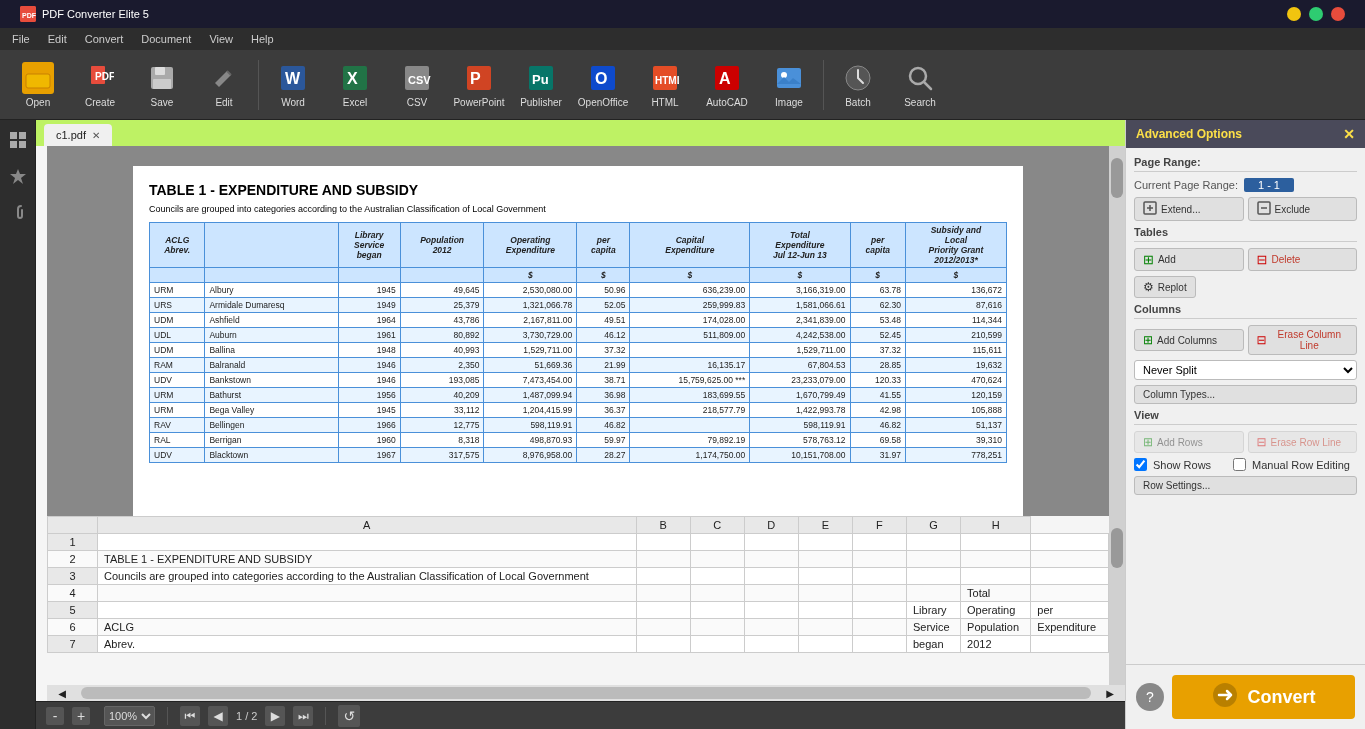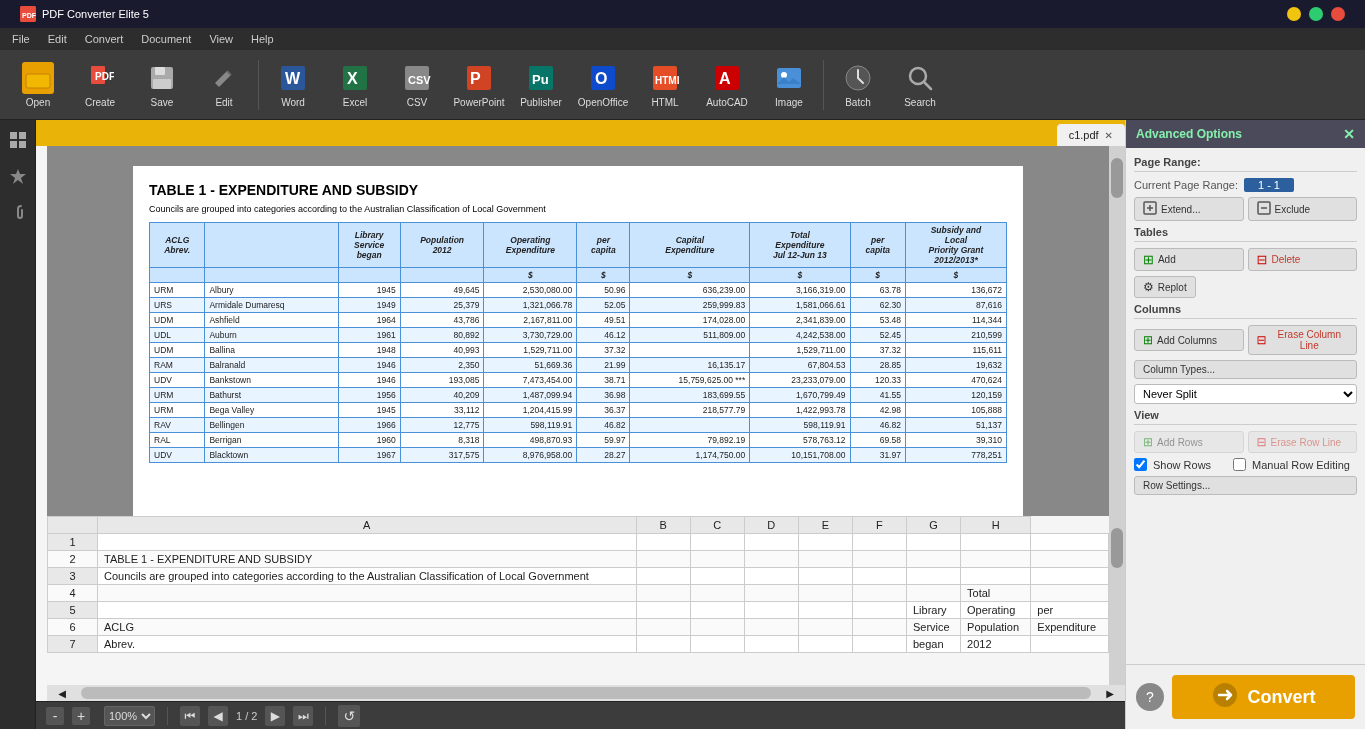--- a/index.html
+++ b/index.html
@@ -29,21 +29,21 @@
 
     
     #main { display: flex; height: calc(729px - 28px - 22px - 70px); }
 
     
     #left-sidebar { width: 36px; background: #2d2d2d; display: flex; flex-direction: column; align-items: center; padding: 6px 0; gap: 8px; border-right: 1px solid #222; }
     .sidebar-icon { width: 28px; height: 28px; display: flex; align-items: center; justify-content: center; color: #aaa; cursor: pointer; border-radius: 3px; font-size: 14px; }
 
     
     #content-area { flex: 1; display: flex; flex-direction: column; background: #f5f5f5; }
-    #tab-bar { background: #eab308; height: 26px; display: flex; align-items: flex-end; padding: 0 0; justify-content: flex-end; }
+    #tab-bar { background: #bef264; height: 26px; display: flex; align-items: flex-end; padding: 0 8px; }
     .tab { background: #f0f0f0; border-radius: 4px 4px 0 0; padding: 3px 12px; font-size: 11px; display: flex; align-items: center; gap: 6px; cursor: pointer; height: 22px; }
     .tab .close-tab { font-size: 10px; cursor: pointer; color: #555; }
 
     
     #pdf-and-sheet { flex: 1; display: flex; flex-direction: column; margin-left: 11px; }
     #pdf-content { background: white; margin: 10px auto; width: 890px; min-height: 350px; padding: 16px; font-size: 10px; position: relative; }
     .grid-table { border-collapse: collapse; font-size: 11px; width: 100%; }
     .grid-table th, .grid-table td { border: 1px solid #ccc; padding: 2px 6px; white-space: nowrap; min-width: 50px; }
     .grid-table th { background: #e8e8e8; font-weight: normal; text-align: center; position: sticky; top: 0; z-index: 2; }
     .grid-table .row-num { background: #e8e8e8; text-align: center; width: 30px; position: sticky; left: 0; z-index: 1; }
@@ -56,21 +56,21 @@
     
     #bottom-bar { height: 28px; background: #3c3c3c; display: flex; align-items: center; padding: 0 10px; gap: 8px; color: #ccc; font-size: 11px; border-top: 1px solid #222; }
     .zoom-btn { width: 18px; height: 18px; background: #555; color: #ddd; border: none; border-radius: 2px; cursor: pointer; display: flex; align-items: center; justify-content: center; font-size: 14px; }
     .nav-btn { width: 20px; height: 20px; background: #555; color: #ddd; border: none; border-radius: 2px; cursor: pointer; display: flex; align-items: center; justify-content: center; font-size: 12px; }
     #zoom-select { background: #555; color: #ddd; border: 1px solid #666; border-radius: 2px; font-size: 11px; height: 20px; margin-left: 6px; }
     .refresh-btn { width: 22px; height: 22px; background: #555; color: #ddd; border: none; border-radius: 2px; cursor: pointer; font-size: 14px; }
     .sep-bar { width: 1px; height: 18px; background: #555; margin: 0 4px; }
 
     
     #right-panel { width: 240px; background: #f0f0f0; border-left: 1px solid #ccc; display: flex; flex-direction: column; }
-    #right-panel-header { background: #4a4a5a; color: #86efac; padding: 6px 10px; display: flex; justify-content: space-between; align-items: center; font-size: 12px; font-weight: 600; }
+    #right-panel-header { background: #4a4a5a; color: #fde047; padding: 6px 10px; display: flex; justify-content: space-between; align-items: center; font-size: 12px; font-weight: 600; }
     #right-panel-body { flex: 1; overflow-y: auto; padding: 8px; }
     .panel-section { }
     .panel-section-title { font-size: 11px; font-weight: 600; color: #444; margin-bottom: 6px; padding-bottom: 3px; border-bottom: 1px solid #ccc; }
     .panel-row { display: flex; align-items: center; gap: 6px; margin-bottom: 5px; }
     .panel-label { font-size: 11px; color: #555; }
     .range-badge { background: #2c5f9e; color: #fff; font-size: 11px; padding: 1px 14px; border-radius: 2px; }
     .panel-btn { background: #e0e0e0; border: 1px solid #bbb; border-radius: 3px; font-size: 10px; padding: 3px 8px; cursor: pointer; display: flex; align-items: center; gap: 4px; color: #333; }
     .panel-btn.danger { color: #c0392b; }
     .two-col { display: grid; grid-template-columns: 1fr 1fr; gap: 4px; }
     .checkbox-row { display: flex; align-items: center; gap: 6px; font-size: 11px; color: #333; }
@@ -690,28 +690,28 @@
           <button class="panel-btn">
             <span style="color:green; font-size:12px;">⊞</span>
             <span>Add Columns</span>
           </button>
           <button class="panel-btn danger">
             <span style="color:#c00; font-size:12px;">⊟</span>
             <span>Erase Column Line</span>
           </button>
         </div>
         <div class="panel-row">
-          <button class="panel-btn" style="width:100%;">
-            <span>Column Types...</span>
-          </button>
-        </div>
-        <div class="panel-row">
           <select class="dropdown-panel">
             <option>Never Split</option>
           </select>
+        </div>
+        <div class="panel-row">
+          <button class="panel-btn" style="width:100%;">
+            <span>Column Types...</span>
+          </button>
         </div>
       </div>
 
       <div class="panel-section">
         <div class="panel-section-title">View</div>
         <div class="panel-row two-col">
           <button class="panel-btn" disabled="" style="opacity:0.5;">
             <span style="color:green; font-size:12px;">⊞</span>
             <span>Add Rows</span>
           </button>

